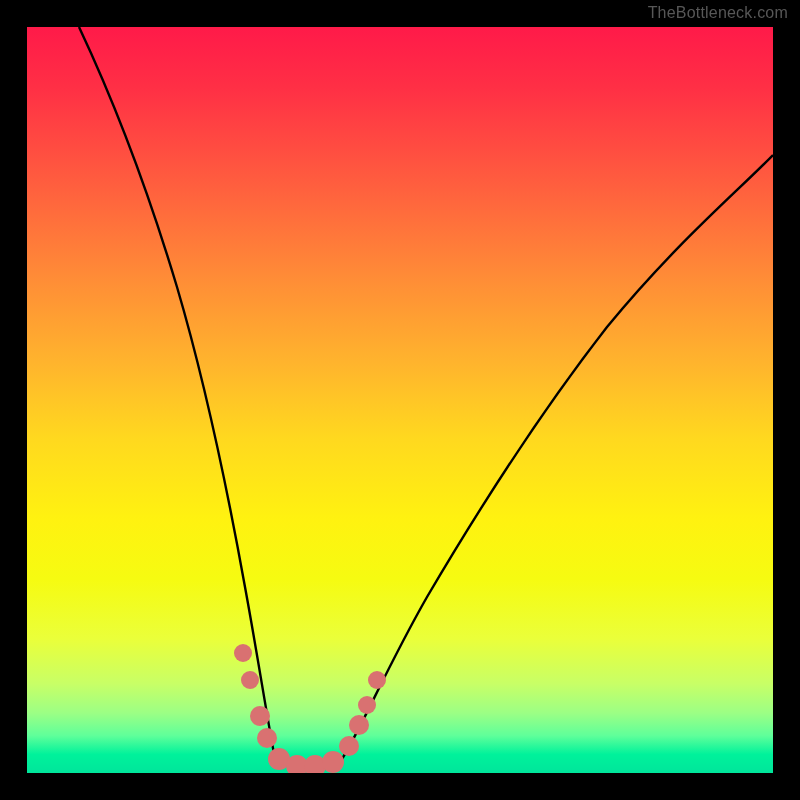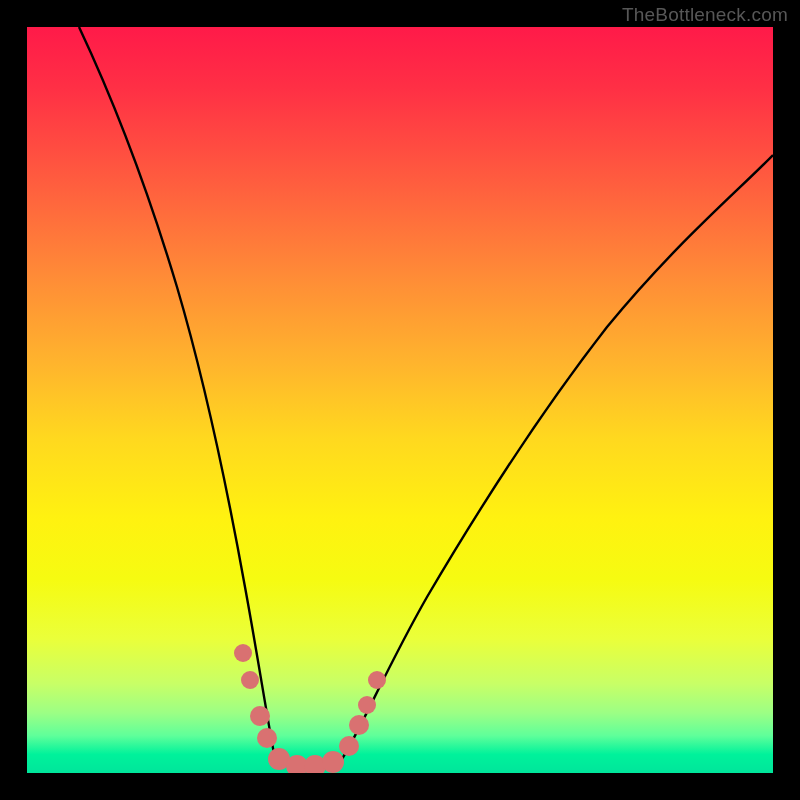--- a/index.html
+++ b/index.html
@@ -42,21 +42,21 @@
   }
   svg.curves {
     position: absolute;
     inset: 0;
   }
   .watermark {
     position: absolute;
     top: 4px;
     right: 12px;
     color: #575757;
-    font-size: 19px;
+    font-size: 16px;
     letter-spacing: 0.2px;
     user-select: none;
   }
 </style>
 </head>
 <body>
 
 <div class="frame">
   <div class="gradient"></div>
   <svg class="curves" viewBox="0 0 746 746" preserveAspectRatio="none">

